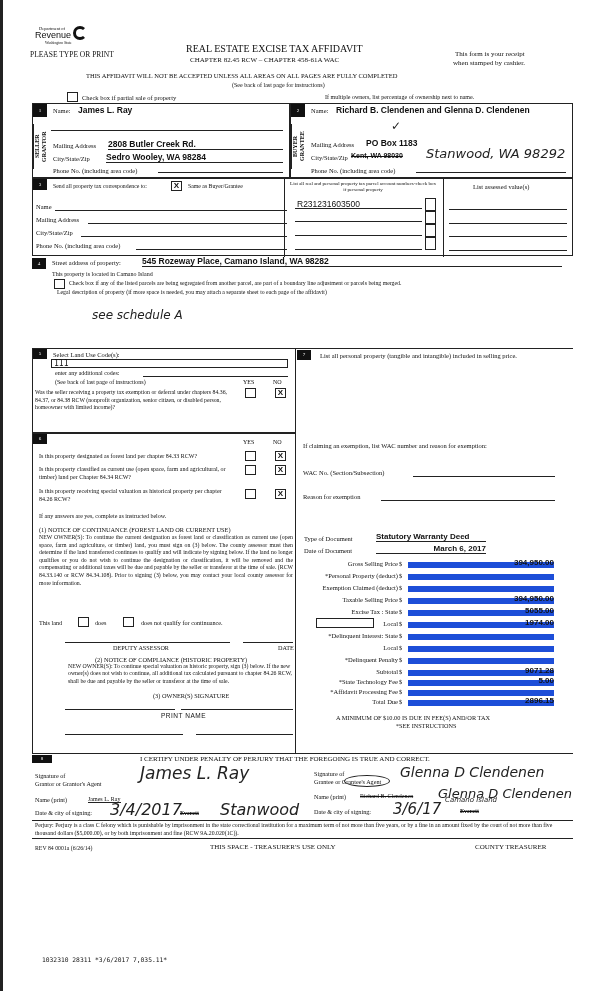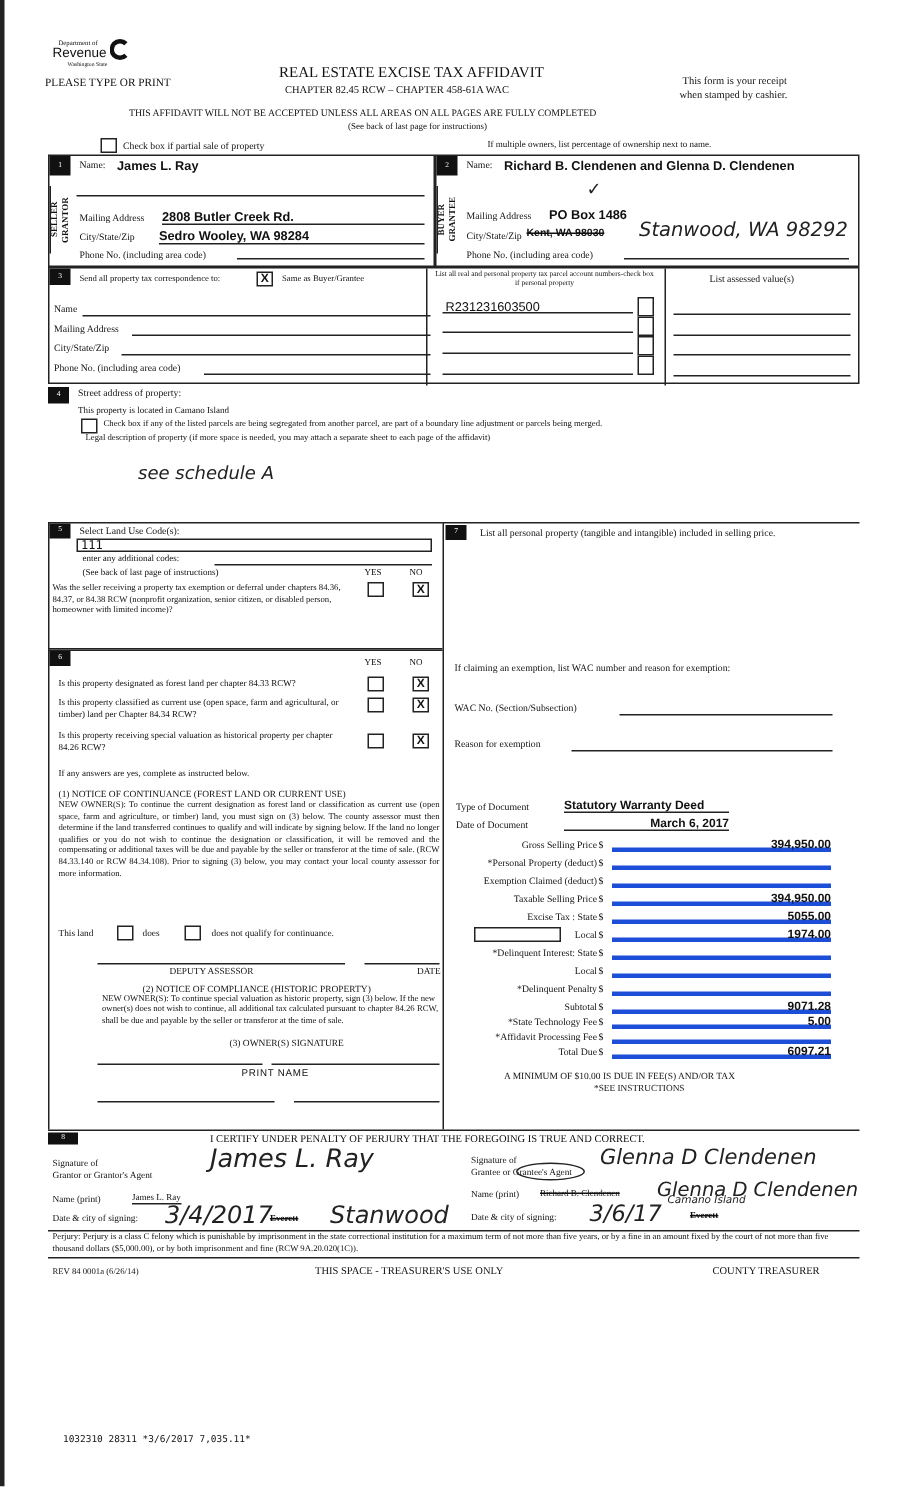--- a/index.html
+++ b/index.html
@@ -9,21 +9,21 @@
 .abs{position:absolute}
 .sans{font-family:"Liberation Sans",sans-serif}
 .mono{font-family:"DejaVu Sans Mono",monospace}
 .hand{font-family:"DejaVu Sans",sans-serif;font-style:italic;color:#222}
 .b{font-weight:normal}
 .ul{border-bottom:1px solid #222}
 .box{position:absolute;width:11px;height:10px;border:1px solid #222;background:#fff;font-size:8px;line-height:8px;text-align:center;font-weight:bold;font-family:"Liberation Sans",sans-serif}
 .badge{position:absolute;background:#111;color:#fff;font-size:5px;text-align:center}
 .vert{position:absolute;writing-mode:vertical-rl;transform:rotate(180deg);font-size:6px;font-weight:bold;text-align:center;line-height:7px}
 .val{font-family:"Liberation Sans",sans-serif;font-weight:bold;font-size:8.5px}
-.money{position:absolute;border-bottom:3px solid #1d4ed8;text-align:right;font-family:"Liberation Sans",sans-serif;font-weight:bold;font-size:8px;height:10px;line-height:10px}
+.money{position:absolute;border-bottom:6px solid #1d4ed8;text-align:right;font-family:"Liberation Sans",sans-serif;font-weight:bold;font-size:8px;height:10px;line-height:10px}
 .flbl{position:absolute;text-align:right;font-size:6.5px;white-space:nowrap}
 .line{position:absolute;background:#222}
 </style>
 </head>
 <body>
 
 <div class="lb"></div>
 
 <div class="abs" style="left:35px;top:26px;width:60px;height:22px;">
   <div class="abs" style="left:4px;top:0;font-size:4.5px;">Department of</div>
@@ -56,21 +56,21 @@
   <div class="abs ul" style="left:125px;top:61px;width:125px;height:8px;"></div>
 </div>
 
 <div class="abs" style="left:290px;top:103px;width:283px;height:75px;border:1px solid #222;">
   <div class="badge" style="left:0;top:0;width:14px;height:13px;line-height:13px;">2</div>
   <div class="vert" style="left:0;top:20px;width:14px;height:45px;border-right:1px solid #222;">BUYER GRANTEE</div>
   <div class="abs" style="left:20px;top:3px;font-size:6.5px;">Name:</div>
   <div class="abs val" style="left:45px;top:1px;">Richard B. Clendenen and Glenna D. Clendenen</div>
   <div class="abs hand" style="left:100px;top:15px;font-size:12px;">✓</div>
   <div class="abs" style="left:20px;top:37px;font-size:6.5px;">Mailing Address</div>
-  <div class="abs val" style="left:75px;top:34px;">PO Box 1486</div>
+  <div class="abs val" style="left:75px;top:34px;">PO Box 1183</div>
   <div class="abs" style="left:20px;top:50px;font-size:6.5px;">City/State/Zip</div>
   <div class="abs val" style="left:60px;top:48px;text-decoration:line-through;font-size:7px;">Kent, WA 98030</div>
   <div class="abs hand" style="left:135px;top:42px;font-size:13px;">Stanwood, WA 98292</div>
   <div class="abs" style="left:20px;top:63px;font-size:6.5px;">Phone No. (including area code)</div>
   <div class="abs ul" style="left:125px;top:61px;width:150px;height:8px;"></div>
 </div>
 
 <div class="abs" style="left:32px;top:178px;width:541px;height:78px;border:1px solid #222;">
   <div class="badge" style="left:0;top:0;width:14px;height:11px;line-height:11px;">3</div>
   <div class="abs" style="left:20px;top:4px;font-size:5.8px;">Send all property tax correspondence to:</div>
@@ -100,20 +100,21 @@
   <div class="abs" style="left:440px;top:4px;font-size:6.5px;">List assessed value(s)</div>
   <div class="abs ul" style="left:416px;top:30px;width:118px;"></div>
   <div class="abs ul" style="left:416px;top:44px;width:118px;"></div>
   <div class="abs ul" style="left:416px;top:57px;width:118px;"></div>
   <div class="abs ul" style="left:416px;top:71px;width:118px;"></div>
 </div>
 
 <div class="abs" style="left:32px;top:256px;width:541px;height:92px;">
   <div class="badge" style="left0;top:2px;width:14px;height:11px;line-height:11px;">4</div>
   <div class="abs" style="left:20px;top:3px;font-size:6.5px;">Street address of property:</div>
+  <div class="abs val ul" style="left:110px;top:0;width:420px;">545 Rozeway Place, Camano Island, WA 98282</div>
   <div class="abs" style="left:20px;top:15px;font-size:6px;">This property is located in Camano Island</div>
   <div class="box" style="left:22px;top:23px;"></div>
   <div class="abs" style="left:37px;top:24px;font-size:5.8px;">Check box if any of the listed parcels are being segregated from another parcel, are part of a boundary line adjustment or parcels being merged.</div>
   <div class="abs" style="left:25px;top:33px;font-size:5.8px;">Legal description of property (if more space is needed, you may attach a separate sheet to each page of the affidavit)</div>
   <div class="abs hand" style="left:60px;top:52px;font-size:12px;">see schedule A</div>
 </div>
 
 <div class="abs" style="left:32px;top:348px;width:263px;height:85px;border:1px solid #222;border-right:none;">
   <div class="badge" style="left:0;top:0;width:14px;height:10px;line-height:10px;">5</div>
   <div class="abs" style="left:20px;top:2px;font-size:6.5px;">Select Land Use Code(s):</div>
@@ -226,21 +227,21 @@
   <div class="flbl" style="right:175px;top:158px;">*State Technology Fee</div>
   <div class="flbl" style="left:103px;top:158px;">$</div>
   <div class="money" style="left:112px;top:156px;width:146px;">5.00</div>
 
   <div class="flbl" style="right:175px;top:168px;">*Affidavit Processing Fee</div>
   <div class="flbl" style="left:103px;top:168px;">$</div>
   <div class="money" style="left:112px;top:166px;width:146px;"></div>
 
   <div class="flbl" style="right:175px;top:178px;">Total Due</div>
   <div class="flbl" style="left:103px;top:178px;">$</div>
-  <div class="money" style="left:112px;top:176px;width:146px;">6097.21</div>
+  <div class="money" style="left:112px;top:176px;width:146px;">2896.15</div>
 
   <div class="abs b" style="left:40px;top:194px;font-size:6.3px;">A MINIMUM OF $10.00 IS DUE IN FEE(S) AND/OR TAX</div>
   <div class="abs" style="left:100px;top:202px;font-size:6.2px;">*SEE INSTRUCTIONS</div>
 </div>
 
 <div class="line" style="left:32px;top:753px;width:541px;height:1px;"></div>
 <div class="badge" style="left:32px;top:755px;width:20px;height:8px;line-height:8px;">8</div>
 <div class="abs b" style="left:140px;top:755px;font-size:7px;">I CERTIFY UNDER PENALTY OF PERJURY THAT THE FOREGOING IS TRUE AND CORRECT.</div>
 
 <div class="abs" style="left:35px;top:772px;font-size:6.2px;">Signature of</div>

